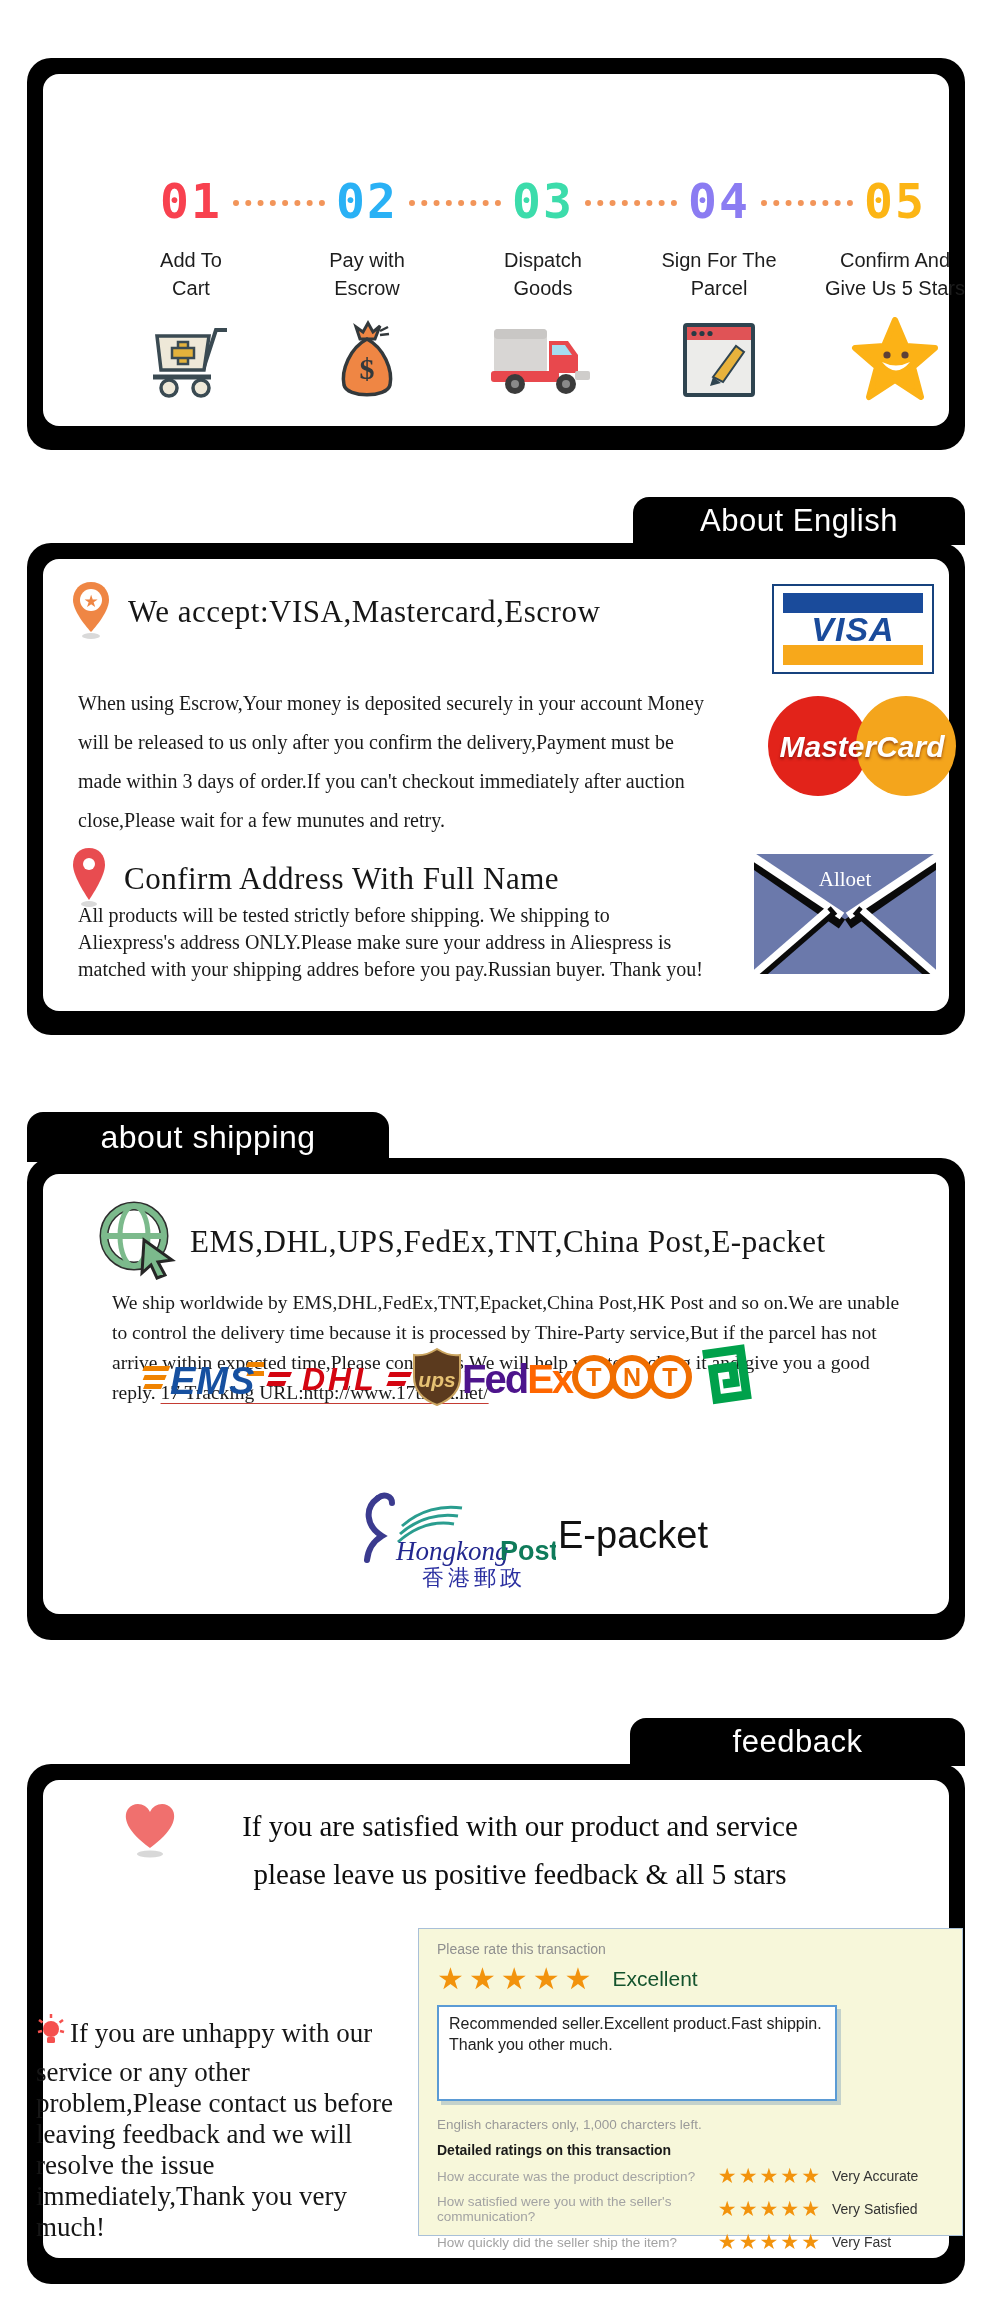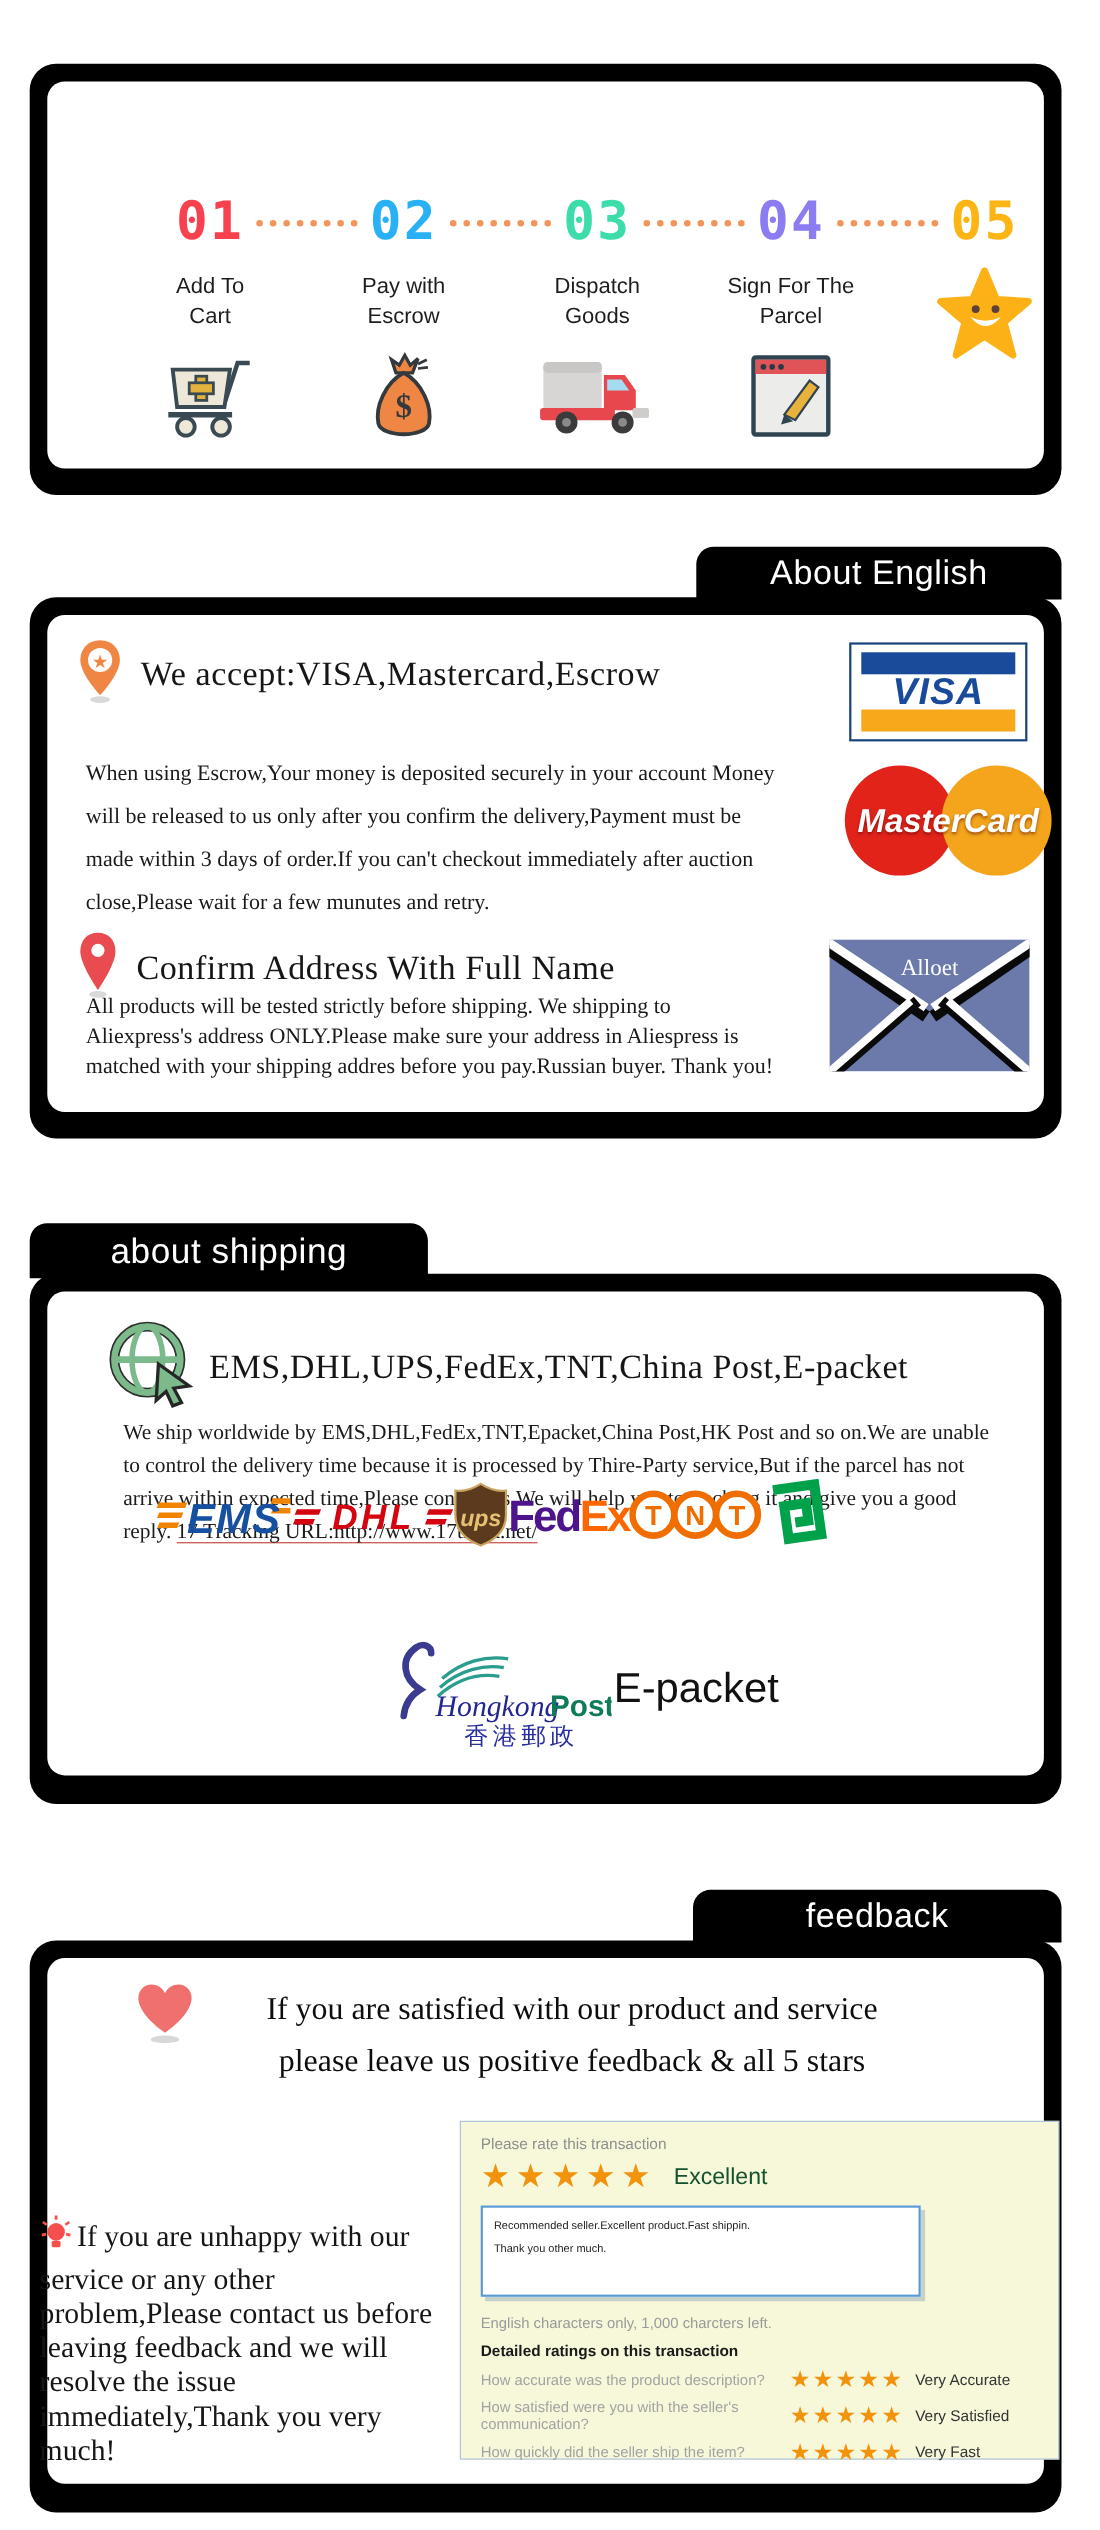--- a/index.html
+++ b/index.html
@@ -40,22 +40,22 @@
   .epacket{position:absolute;left:558px;top:1514px;font-size:38px;color:#111;}
   
   .fb-head{position:absolute;left:180px;top:1802px;width:680px;text-align:center;font-size:29px;line-height:48px;color:#0d0d0d;}
   .fb-left{position:absolute;left:36px;top:2012px;width:382px;font-size:27px;line-height:31px;color:#161616;}
   .fb-form{position:absolute;left:418px;top:1928px;width:545px;height:308px;background:#f7f7da;
            border:1px solid #a9c0d8;box-sizing:border-box;padding:12px 18px;font-family:"Liberation Sans",sans-serif;}
   .fb-rate-label{font-size:14px;color:#8f8f8f;}
   .fb-stars-row{display:flex;align-items:center;margin-top:6px;}
   .stars-big{font-family:"DejaVu Sans",sans-serif;font-size:30px;letter-spacing:5px;color:#f2930d;line-height:32px;}
   .fb-excellent{font-size:21px;color:#14532d;margin-left:16px;}
-  .fb-box{margin-top:10px;width:400px;height:83px;background:#fff;border:2px solid #5b9bd5;
-          box-shadow:4px 4px 0 rgba(100,140,175,.35);padding:6px 10px;box-sizing:border-box;font-size:10px;color:#222;line-height:21px;}
+  .fb-box{margin-top:10px;width:400px;height:96px;background:#fff;border:2px solid #5b9bd5;
+          box-shadow:4px 4px 0 rgba(100,140,175,.35);padding:6px 10px;box-sizing:border-box;font-size:16px;color:#222;line-height:21px;}
   .fb-chars{margin-top:16px;font-size:13.5px;color:#9a9a9a;}
   .fb-sub{margin-top:10px;font-size:14px;font-weight:bold;color:#1a1a1a;}
   .fb-row{display:grid;grid-template-columns:1fr auto 112px;align-items:center;margin-top:7px;column-gap:10px;}
   .fb-q{font-size:13.5px;color:#a3a3a3;}
   .stars-small{font-family:"DejaVu Sans",sans-serif;font-size:21px;letter-spacing:2px;color:#f2930d;line-height:22px;}
   .fb-a{font-size:14px;color:#333;}
   .abs{position:absolute;}
 </style>
 </head>
 <body>
@@ -135,20 +135,22 @@
               <circle cx="23" cy="14.5" r="2.6" fill="#273a44"></circle>
               <circle cx="31" cy="14.5" r="2.6" fill="#273a44"></circle>
             <polygon points="34,58 57,27 65,33 44,63" fill="#e8b23c" stroke="#2f4450" stroke-width="2"></polygon>
             <polygon points="34,58 42,64 31,67" fill="#2f4450"></polygon>
           </svg>
         </div>
       </div>
 
       <div class="step">
         <div class="step-num" style="color: rgb(252, 181, 21);">05</div>
+        <div class="step-label">Confirm And
+Give Us 5 Stars</div>
         <div class="step-icon">
           <svg width="90" height="84" viewBox="0 0 90 84">
             <path d="M45,3 L56,29 L85,31 L63,50 L71,80 L45,63 L19,80 L27,50 L5,31 L34,29 Z" fill="#fcb216" stroke="#fcb216" stroke-width="6" stroke-linejoin="round"></path>
             <circle cx="37" cy="38" r="3.6" fill="#5d4037"></circle>
               <circle cx="55" cy="38" r="3.6" fill="#5d4037"></circle>
             <path d="M32,45 Q46,62 60,45 Q46,52 32,45 Z" fill="#ffffff"></path>
           </svg>
         </div>
       </div>
 

